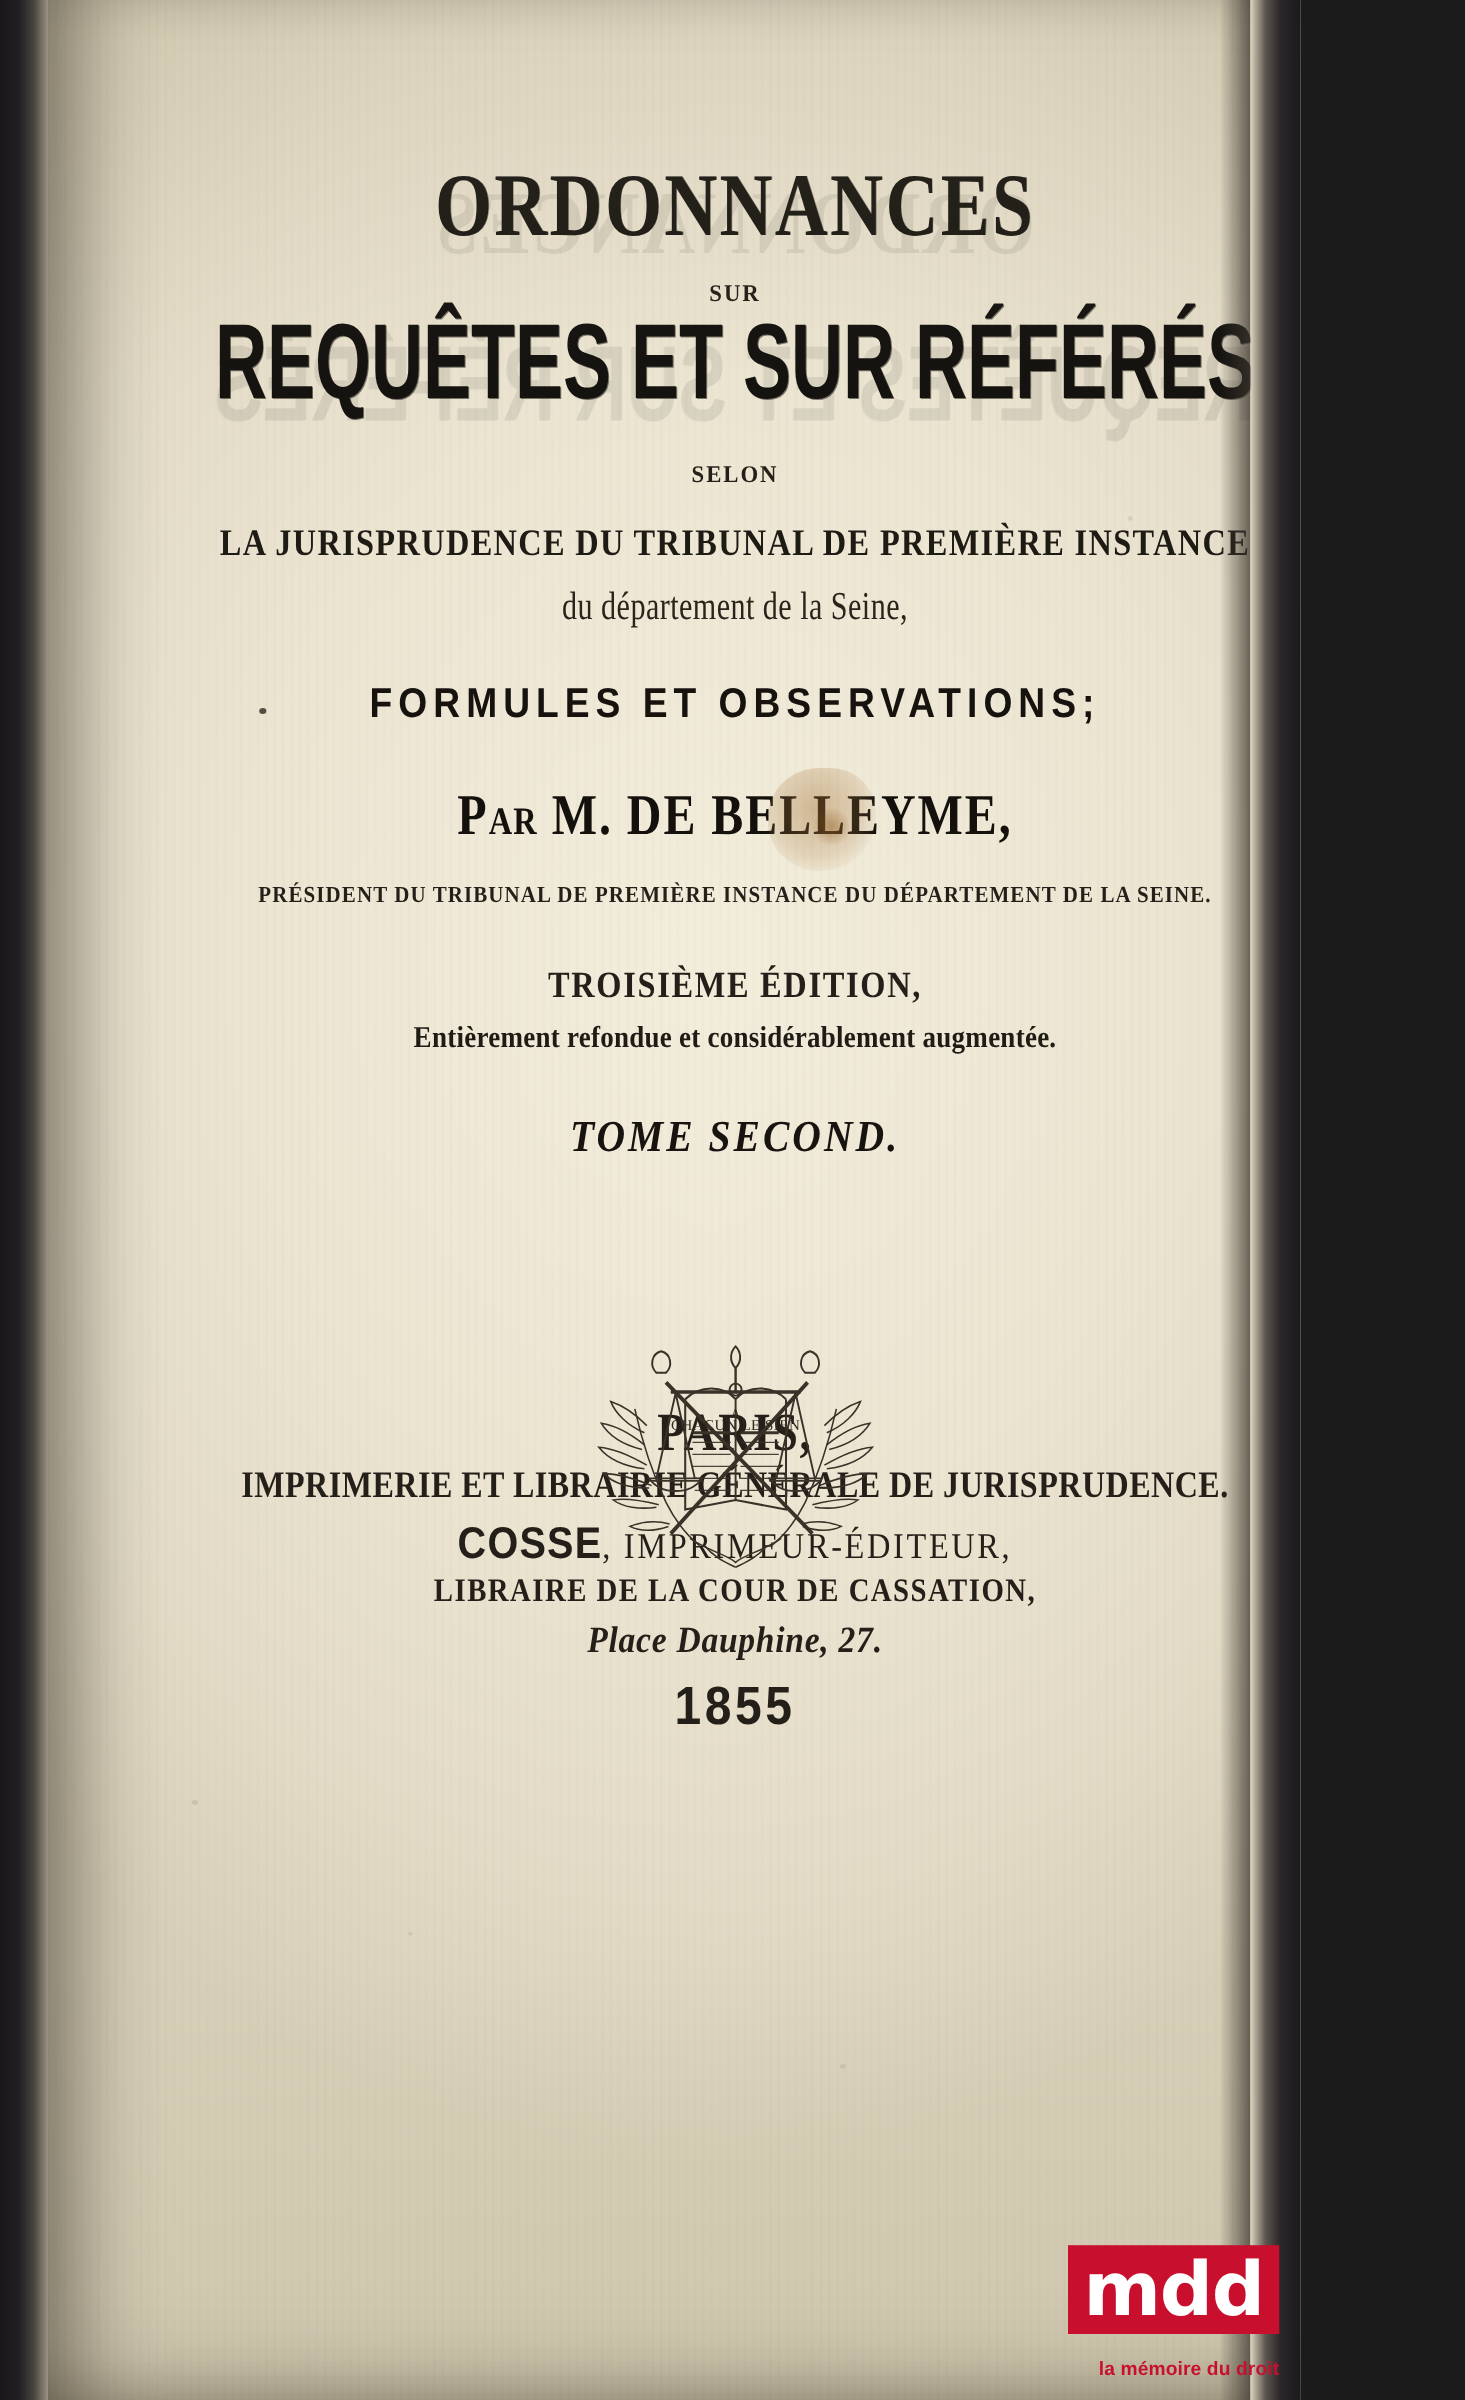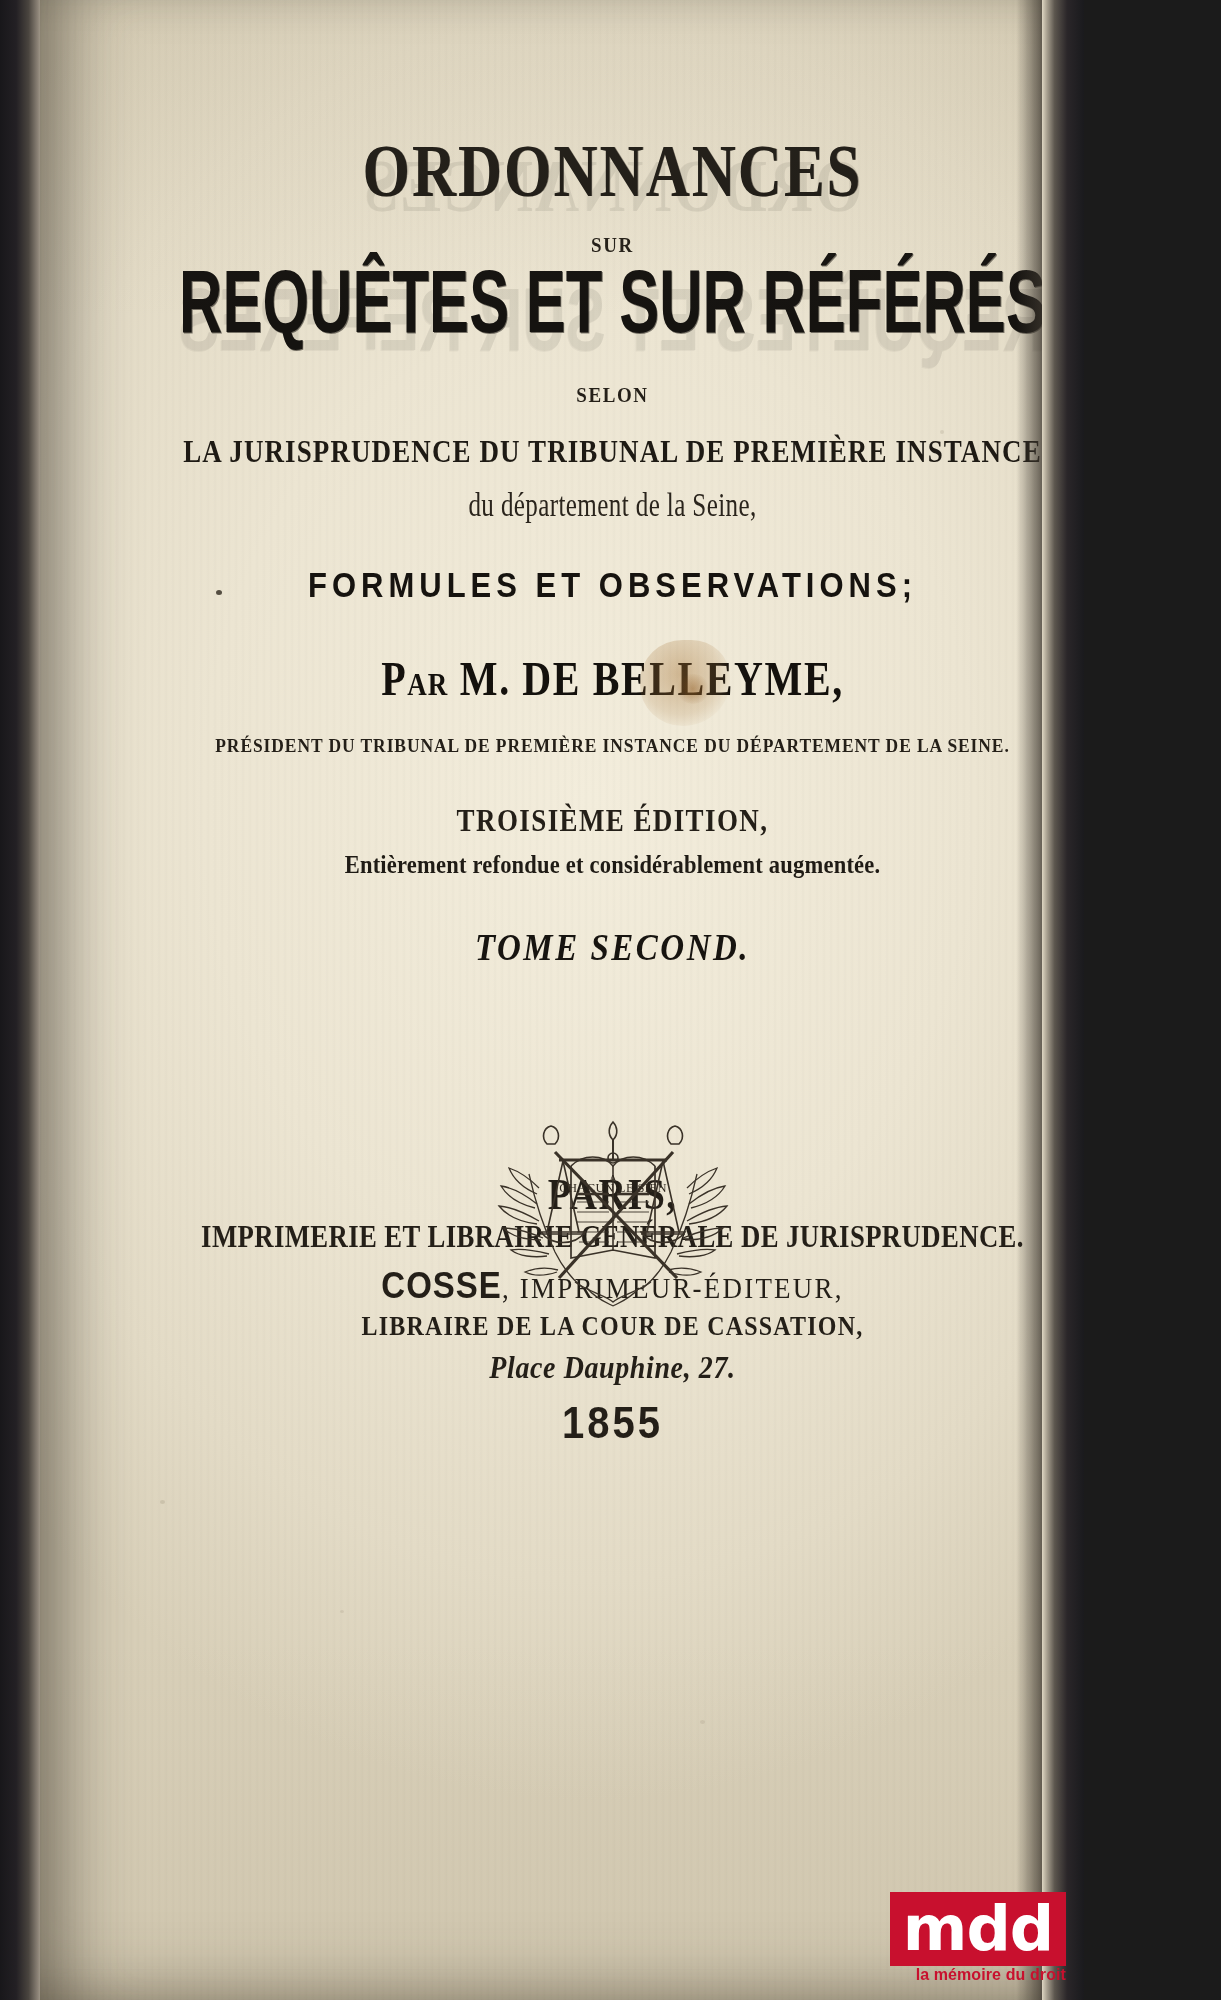--- a/index.html
+++ b/index.html
@@ -309,21 +309,21 @@
     font-family: "DejaVu Sans", "Liberation Sans", sans-serif;
     font-weight: 700;
     font-size: 62px;
     line-height: 74px;
     letter-spacing: -1px;
     text-align: center;
     overflow: hidden;
   }
   .mdd-tag {
     display: block;
-    margin-top: 0;
+    margin-top: 21px;
     color: #c8102e;
     font-family: "Liberation Sans", "DejaVu Sans", sans-serif;
     font-weight: 700;
     font-size: 16px;
     letter-spacing: 0.1px;
     white-space: nowrap;
     text-align: right;
   }
 </style>
 </head>

